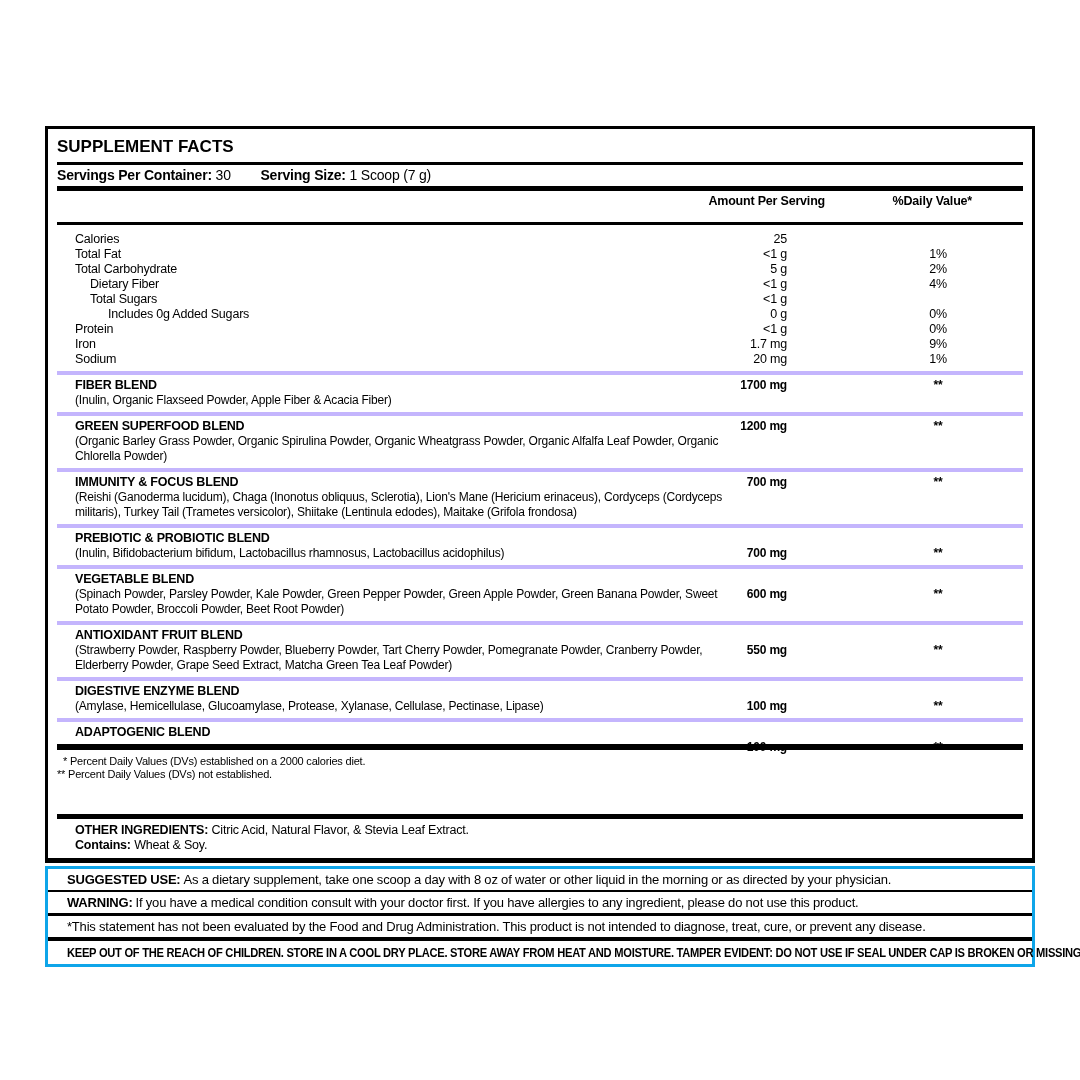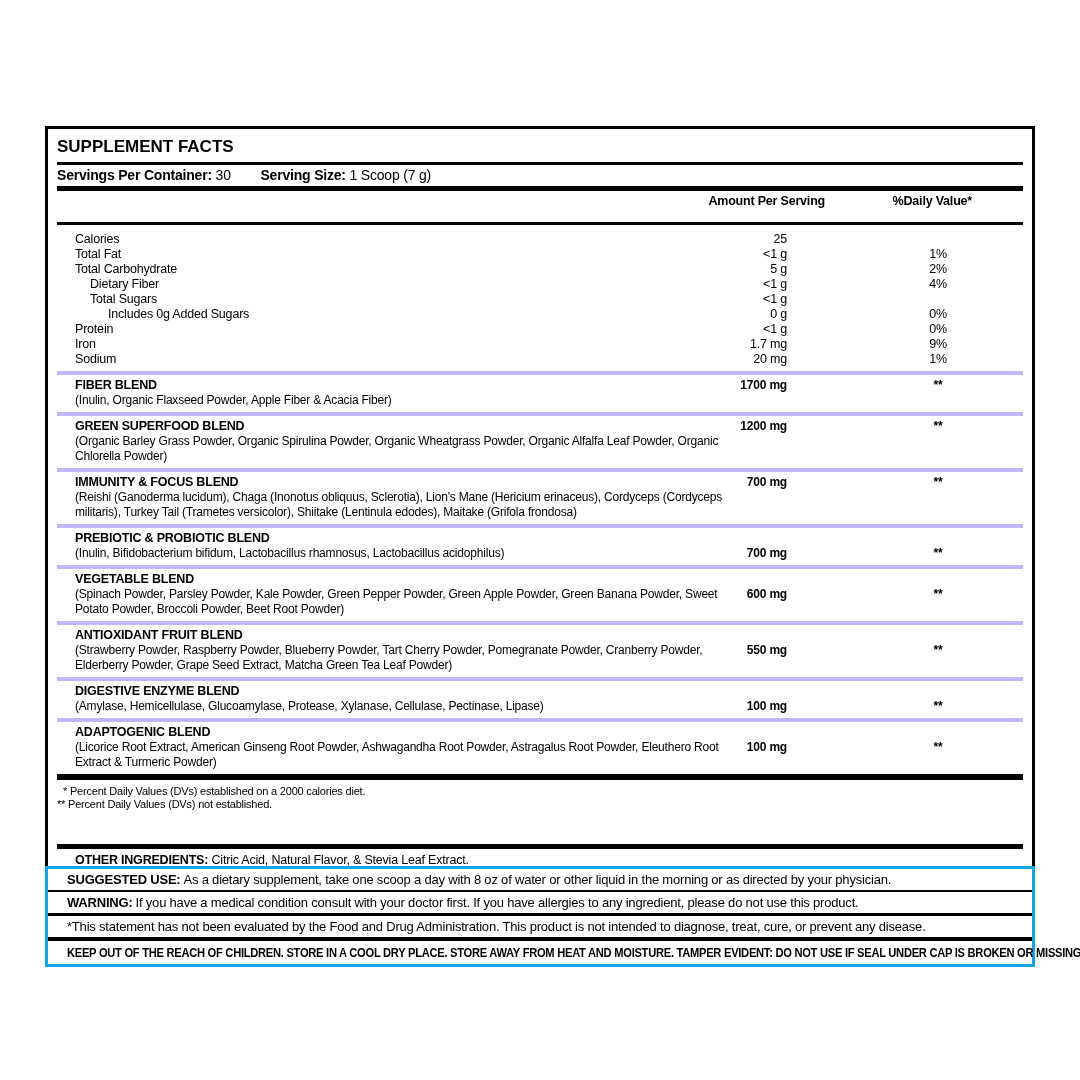--- a/index.html
+++ b/index.html
@@ -166,21 +166,20 @@
 
     <section class="blend amt-line2">
       <div class="blend-title">DIGESTIVE ENZYME BLEND</div>
       <div class="blend-desc">(Amylase, Hemicellulase, Glucoamylase, Protease, Xylanase, Cellulase, Pectinase, Lipase)</div>
       <span class="amt">100 mg</span>
       <span class="dv">**</span>
     </section>
 
     <section class="blend amt-line2">
       <div class="blend-title">ADAPTOGENIC BLEND</div>
-      <div class="blend-desc">(Licorice Root Extract, American Ginseng Root Powder, Ashwagandha Root Powder, Astragalus Root Powder, Eleuthero Root Extract &amp; Turmeric Powder)</div>
       <span class="amt">100 mg</span>
       <span class="dv">**</span>
     </section>
 
     <div class="footnotes">
       <div class="fn1">* Percent Daily Values (DVs) established on a 2000 calories diet.</div>
       <div class="fn2">** Percent Daily Values (DVs) not established.</div>
     </div>
 
     <div class="other">

